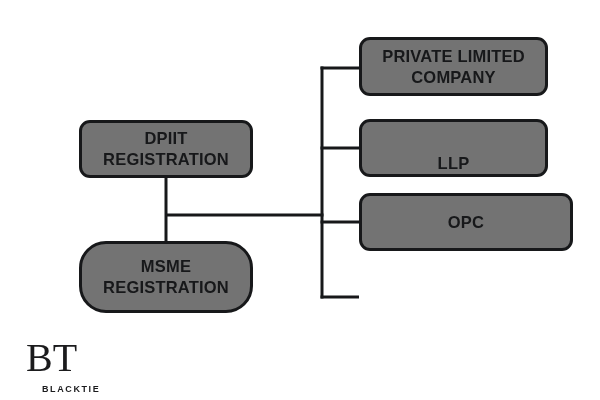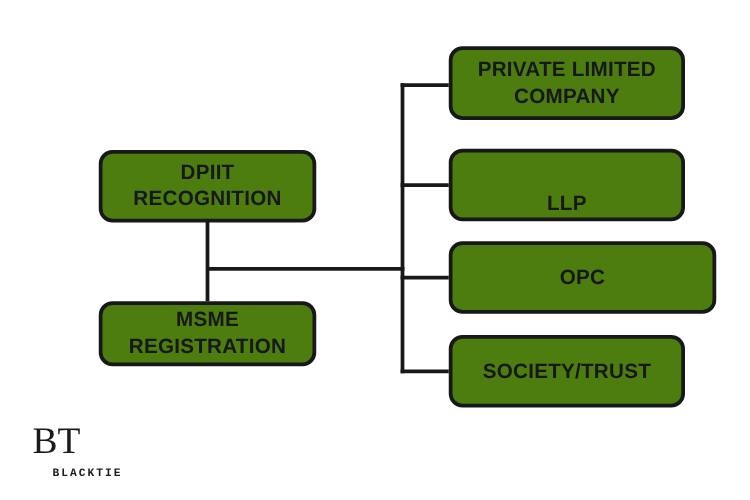--- a/index.html
+++ b/index.html
@@ -25,21 +25,21 @@
     position: absolute;
     left: 0;
     top: 0;
     width: 600px;
     height: 400px;
     pointer-events: none;
   }
   .node {
     position: absolute;
     box-sizing: border-box;
-    background: #4d7c0f;
+    background: #737373;
     border: 3px solid #17181a;
     border-radius: 11px;
     display: flex;
     align-items: center;
     justify-content: center;
     text-align: center;
     color: #17181a;
     font-weight: 700;
     letter-spacing: 0.2px;
     line-height: 1.25;
@@ -49,22 +49,23 @@
     padding: 0 8px;
     white-space: pre-line;
   }
 
   
   #node-dpiit {
     left: 79px; top: 120px; width: 174px; height: 58px;
     font-size: 16.5px;
   }
   #node-msme {
-    left: 79px; top: 241px; width: 174px; height: 52px;
+    left: 79px; top: 241px; width: 174px; height: 72px;
     font-size: 16.5px;
+    border-radius: 27px;
   }
 
   
   #node-pvt {
     left: 359px; top: 37px; width: 189px; height: 59px;
     font-size: 16.5px;
   }
   #node-llp {
     left: 359px; top: 119px; width: 189px; height: 58px;
     font-size: 16.5px;
@@ -83,29 +84,29 @@
   #logo {
     position: absolute;
     left: 26px;
     top: 338px;
     width: 78px;
     color: #1b1b1d;
     user-select: none;
   }
   #logo .logo-mark {
     font-family: "Liberation Serif", serif;
-    font-size: 30px;
+    font-size: 40px;
     line-height: 1;
     letter-spacing: 0px;
     display: block;
   }
   #logo .logo-word {
     display: block;
     margin-top: 6px;
-    font-family: Liberation Mono, monospace;
+    font-family: Liberation Sans, sans-serif;
     font-size: 9px;
     font-weight: 700;
     letter-spacing: 1.6px;
     padding-left: 16px;
   }
 </style>
 </head>
 <body>
 
 <div id="canvas">
@@ -121,43 +122,40 @@
 
       <line x1="320.5" y1="68" x2="359" y2="68"></line>
       <line x1="320.5" y1="148" x2="359" y2="148"></line>
       <line x1="320.5" y1="222" x2="359" y2="222"></line>
       <line x1="320.5" y1="297" x2="359" y2="297"></line>
     </g>
   </svg>
 
   <div class="node" id="node-dpiit">
     <span class="label">DPIIT
-RECOGNITION</span>
+REGISTRATION</span>
   </div>
 
   <div class="node" id="node-msme">
     <span class="label">MSME
 REGISTRATION</span>
   </div>
 
   <div class="node" id="node-pvt">
     <span class="label">PRIVATE LIMITED
 COMPANY</span>
   </div>
 
   <div class="node" id="node-llp">
     <span class="label">LLP</span>
   </div>
 
   <div class="node" id="node-opc">
     <span class="label">OPC</span>
   </div>
 
-  <div class="node" id="node-society">
-    <span class="label">SOCIETY/TRUST</span>
-  </div>
 
   <div id="logo">
     <span class="logo-mark">BT</span>
     <span class="logo-word">BLACKTIE</span>
   </div>
 
 </div>
 
 </body></html>

